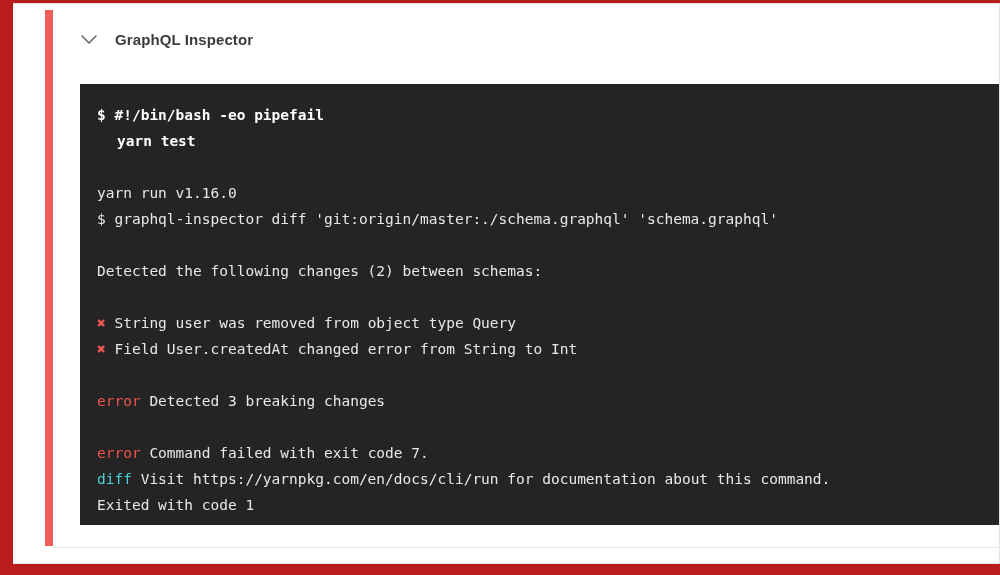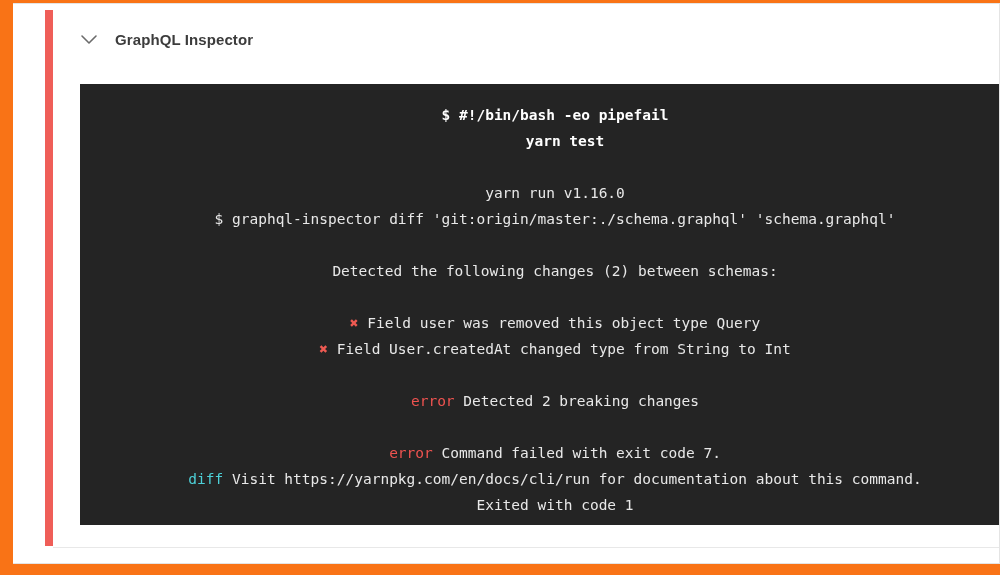--- a/index.html
+++ b/index.html
@@ -12,22 +12,21 @@
     background: #f1f1f1;
     font-family: "Liberation Sans", sans-serif;
     overflow: hidden;
   }
 
   
   .page {
     position: relative;
     width: 1000px;
     height: 575px;
-    background: #f97316;
-    text-align: center;
+    background: #b91c1c;
   }
 
   .card {
     position: absolute;
     left: 13px;
     top: 3px;
     width: 987px;
     height: 561px;
     background: #ffffff;
     border: 1px solid #e4e4e4;
@@ -156,24 +155,24 @@
 
     <div class="terminal" id="terminal">
         <div class="log-line bold">$ #!/bin/bash -eo pipefail</div>
         <div class="log-line bold indent">yarn test</div>
         <div class="log-line blank">&nbsp;</div>
         <div class="log-line">yarn run v1.16.0</div>
         <div class="log-line">$ graphql-inspector diff 'git:origin/master:./schema.graphql' 'schema.graphql'</div>
         <div class="log-line blank">&nbsp;</div>
         <div class="log-line">Detected the following changes (2) between schemas:</div>
         <div class="log-line blank">&nbsp;</div>
-        <div class="log-line"><span class="tok-mark">✖</span><span class="tok-plain"> Field user was removed this object type Query</span></div>
-        <div class="log-line"><span class="tok-mark">✖</span><span class="tok-plain"> Field User.createdAt changed type from String to Int</span></div>
+        <div class="log-line"><span class="tok-mark">✖</span><span class="tok-plain"> String user was removed from object type Query</span></div>
+        <div class="log-line"><span class="tok-mark">✖</span><span class="tok-plain"> Field User.createdAt changed error from String to Int</span></div>
         <div class="log-line blank">&nbsp;</div>
-        <div class="log-line"><span class="tok-err">error</span><span class="tok-plain"> Detected 2 breaking changes</span></div>
+        <div class="log-line"><span class="tok-err">error</span><span class="tok-plain"> Detected 3 breaking changes</span></div>
         <div class="log-line blank">&nbsp;</div>
         <div class="log-line"><span class="tok-err">error</span><span class="tok-plain"> Command failed with exit code 7.</span></div>
         <div class="log-line"><span class="tok-info">diff</span><span class="tok-plain"> Visit https://yarnpkg.com/en/docs/cli/run for documentation about this command.</span></div>
         <div class="log-line">Exited with code 1</div>
       </div>
 
     <div class="footer-area"></div>
     <div class="footer-divider"></div>
 
   </div>

